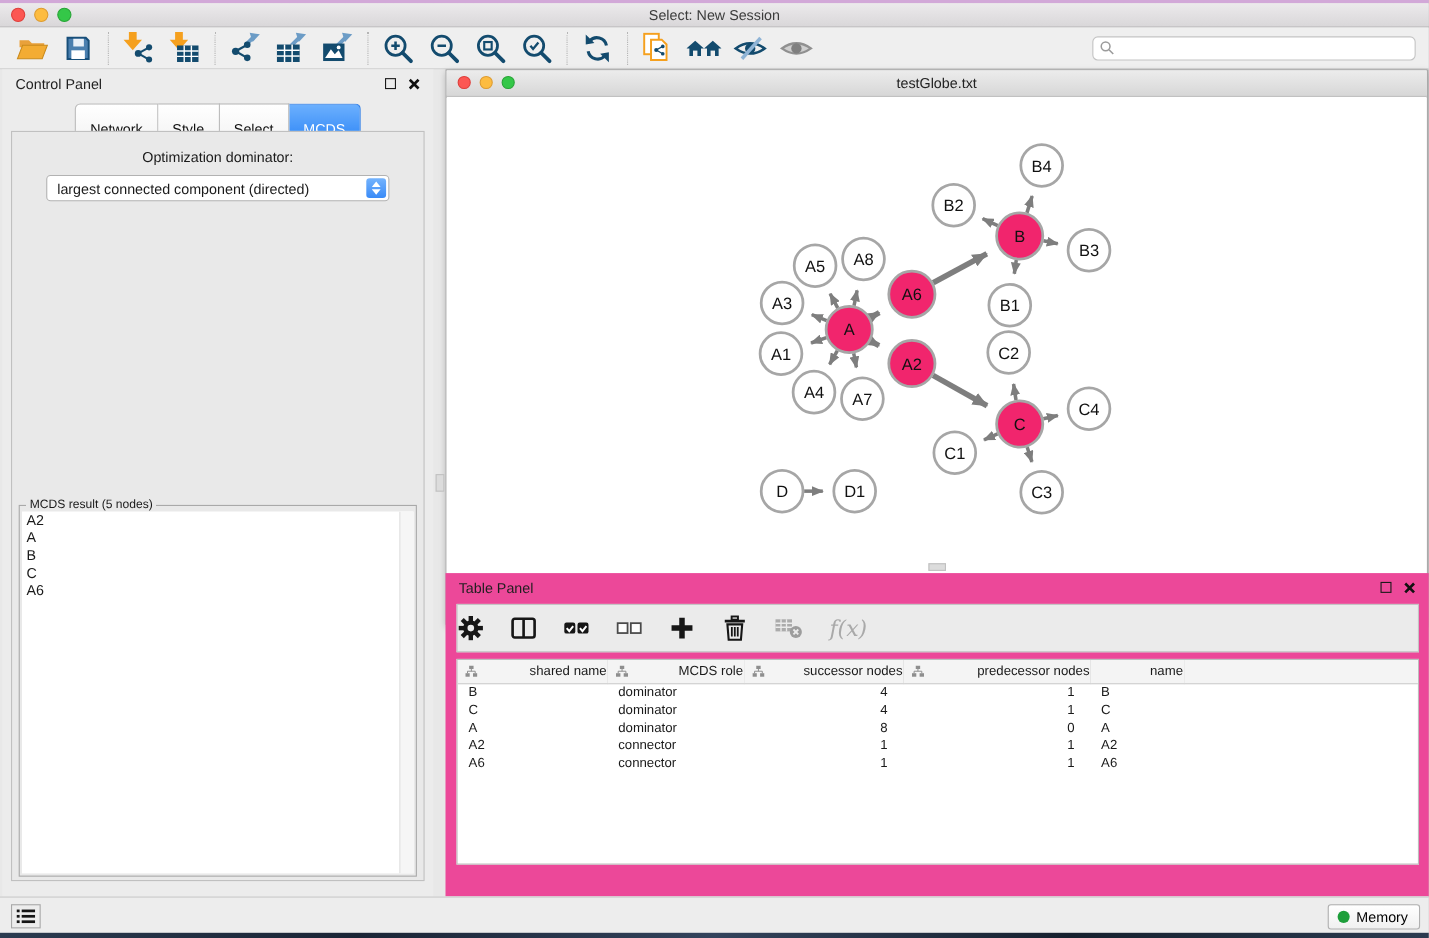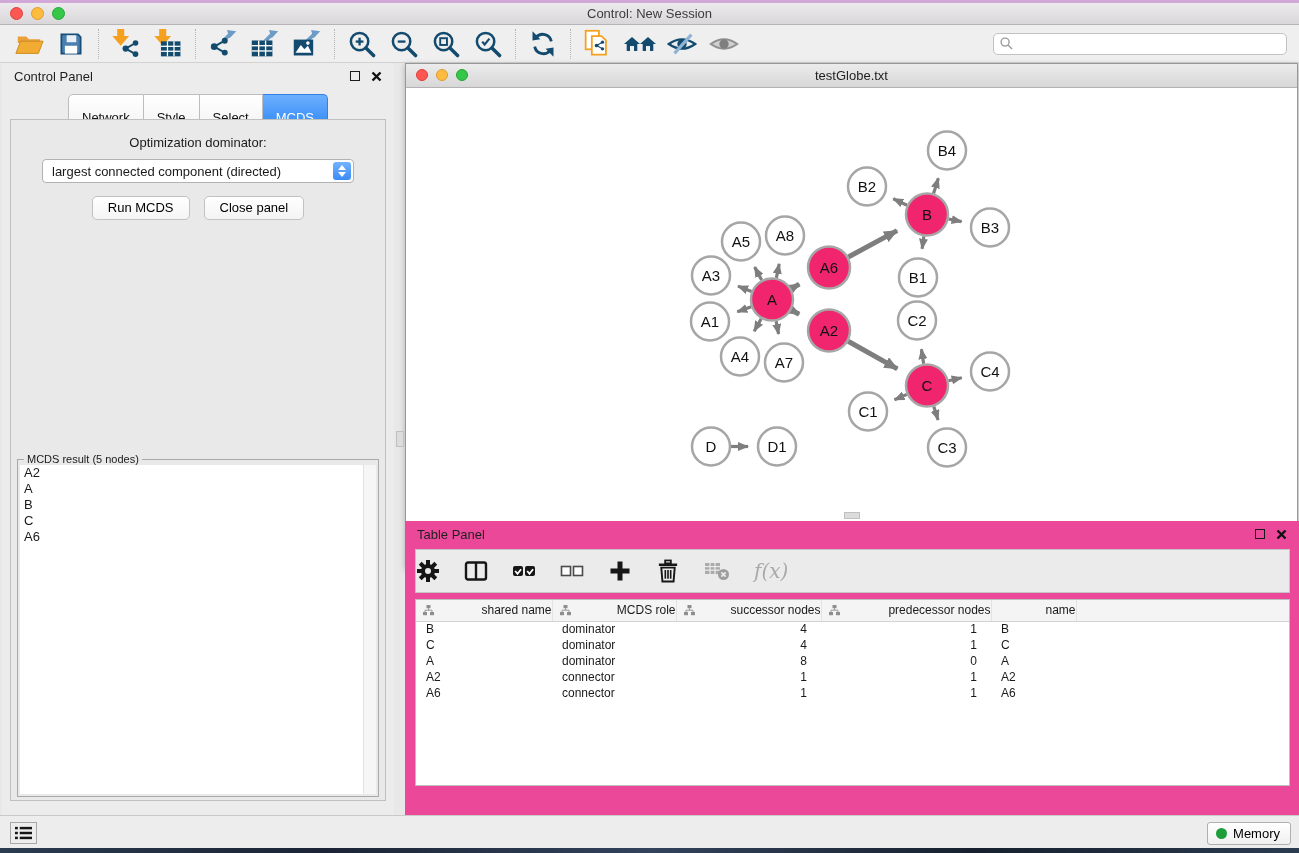--- a/index.html
+++ b/index.html
@@ -180,21 +180,21 @@
 <div class="screen">
 
   <div class="desktop-top"></div>
 
   <div class="titlebar">
     <div class="lights">
       <span class="light red"></span>
       <span class="light yellow"></span>
       <span class="light green"></span>
     </div>
-    <div class="wtitle">Control: New Session</div>
+    <div class="wtitle">Select: New Session</div>
   </div>
 
   <div class="main-toolbar">
     <button class="tb-btn">
       <svg width="30" height="30" viewBox="0 0 32 32">
         <path d="M4 8 h9 l3 3 h12 v4 H4 z" fill="#e9a13b"></path>
         <path d="M2 26 L7 13 h24 l-5 13 z" fill="#f3ac33" stroke="#c98a1c" stroke-width="1"></path>
       </svg>
     </button>
     <button class="tb-btn">
@@ -328,24 +328,20 @@
         <button class="seg-tab active">MCDS</button>
       </div>
     <div class="cp-body">
       <div class="opt-label">Optimization dominator:</div>
       <div class="dropdown">
         <span>largest connected component (directed)</span>
         <span class="dd-stepper">
           <span class="dd-up"></span>
             <span class="dd-down"></span>
         </span>
-      </div>
-      <div class="cp-buttons">
-        <button class="mac-btn">Run MCDS</button>
-        <button class="mac-btn">Close panel</button>
       </div>
       <fieldset class="result-box">
         <legend>MCDS result (5 nodes)</legend>
         <div class="mcds-list">
           <div class="mcds-item">A2</div>
             <div class="mcds-item">A</div>
             <div class="mcds-item">B</div>
             <div class="mcds-item">C</div>
             <div class="mcds-item">A6</div>
             <div class="mcds-scroll"></div>

